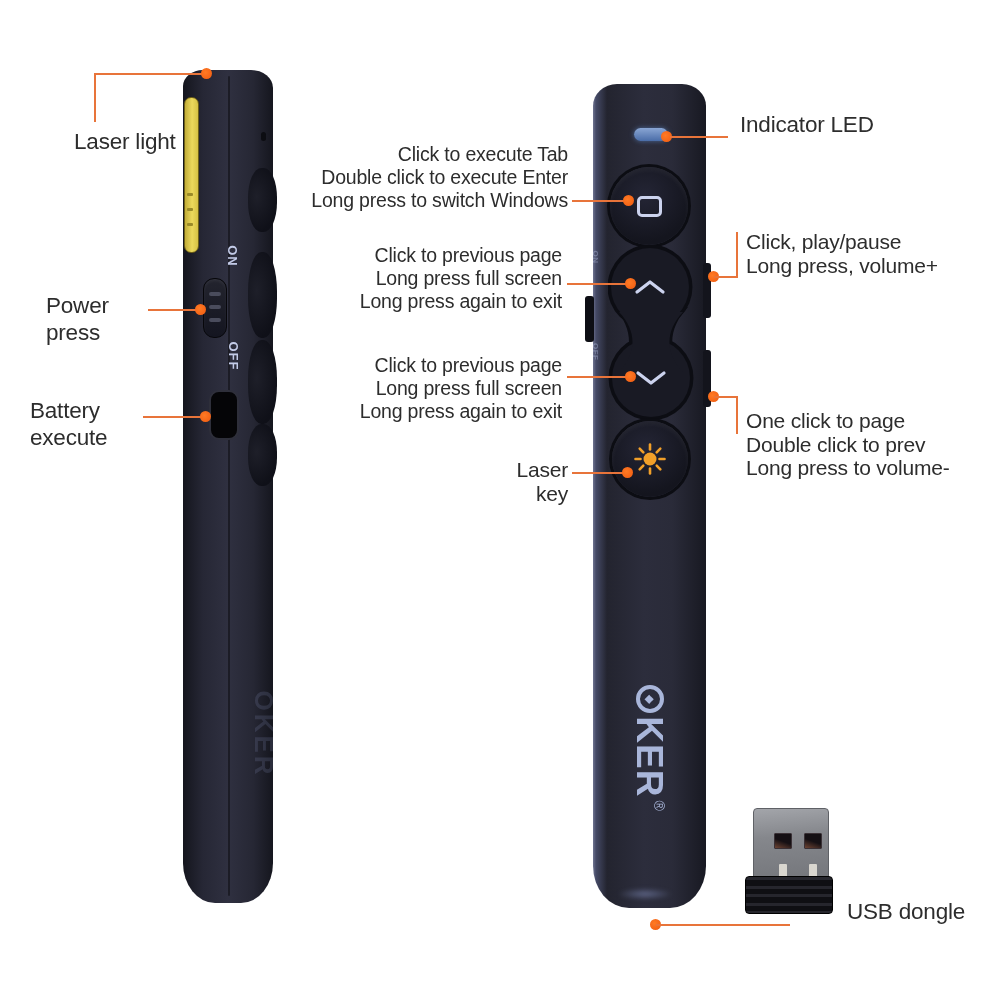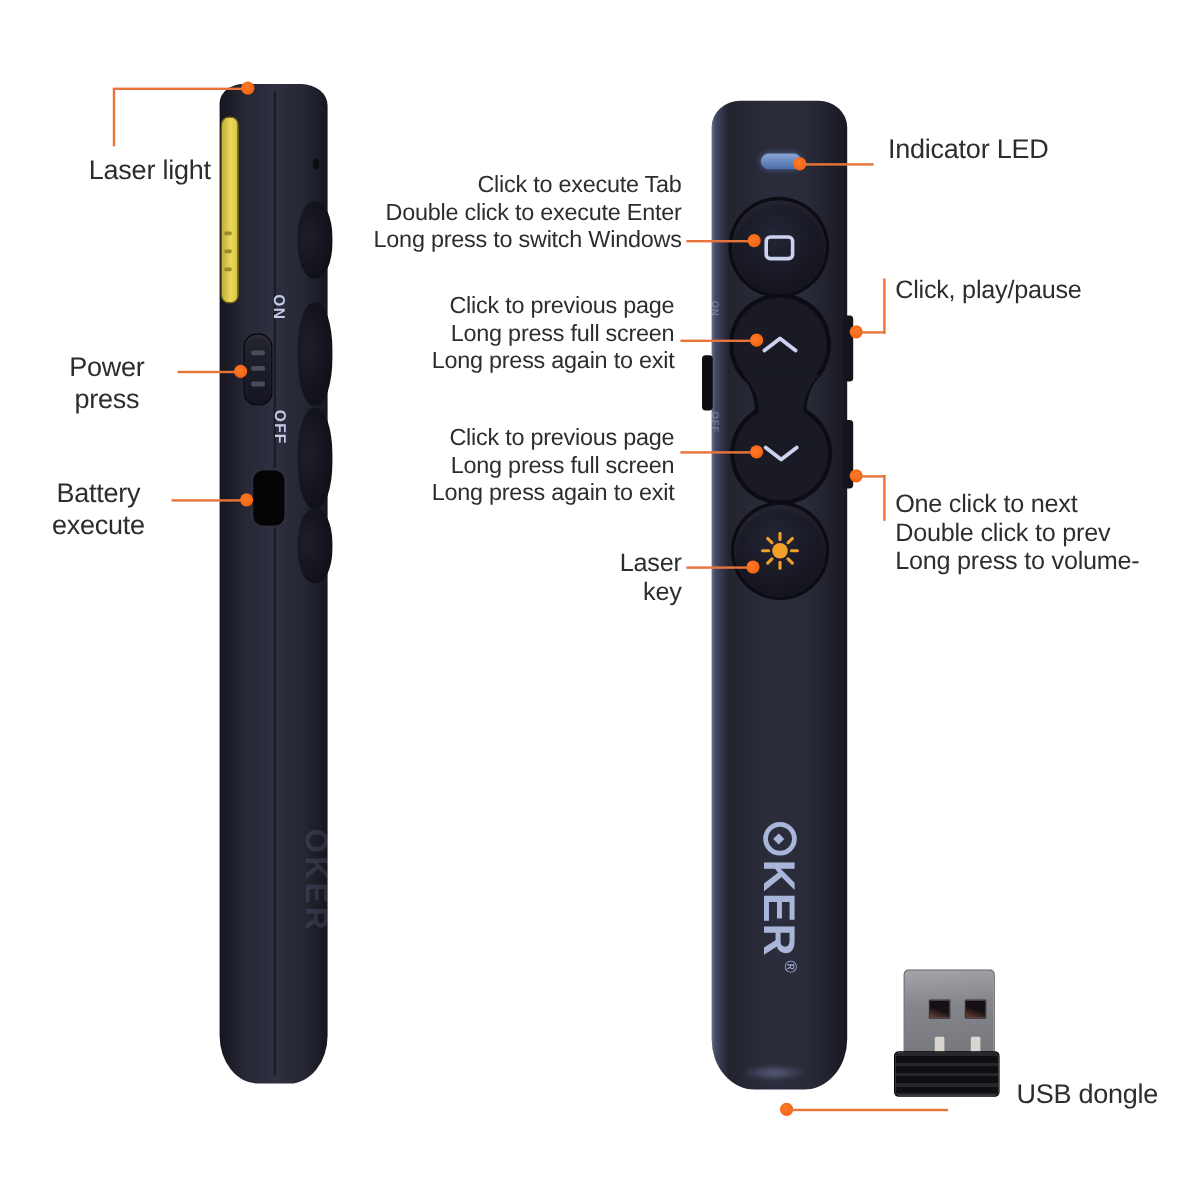--- a/index.html
+++ b/index.html
@@ -9,21 +9,21 @@
     font-family:"Liberation Sans", sans-serif; overflow:hidden;
   }
   .abs { position:absolute; }
 
   
   .label { color:#2d2d2d; letter-spacing:-0.2px; }
   .lbl-lg { font-size:22.5px; line-height:26px; }
   .lbl-md { font-size:21px;  line-height:23.5px; }
   .lbl-sm { font-size:19.5px; line-height:23px; }
   .ta-r { text-align:right; }
-  .ta-c { text-align:center; }
+  .ta-c { }
 
   
   .cline { position:absolute; background:#e8743a; }
   .cdot  { position:absolute; width:11px; height:11px; border-radius:50%;
            background:radial-gradient(circle at 40% 40%, #ff7a24, #ef5a10); }
 
   
   .dev-side { left:183px; top:70px; width:90px; height:833px; }
   .side-body { left:0; top:0; width:90px; height:833px;
     border-radius:20px 22px 32px 32px / 16px 18px 40px 40px;
@@ -266,23 +266,24 @@
 
   <div class="abs label lbl-md ta-r" style="right:432px; top:458px; width:150px; line-height:24px;">
     <div>Laser</div>
     <div>key</div>
   </div>
 
   <div class="abs label lbl-lg" style="left:740px; top:112px;text-align:center;">Indicator LED</div>
 
   <div class="abs label lbl-md" style="left:746px; top:214px;margin-top:16px;">
     <div>Click, play/pause</div>
+    <div>Long press, volume+</div>
   </div>
 
   <div class="abs label lbl-md" style="left:746px; top:409px;">
-    <div>One click to next</div>
+    <div>One click to page</div>
     <div>Double click to prev</div>
     <div>Long press to volume-</div>
   </div>
 
   <div class="abs label lbl-lg" style="left:847px; top:899px;">USB dongle</div>
 
 </div>
 
 </body></html>

